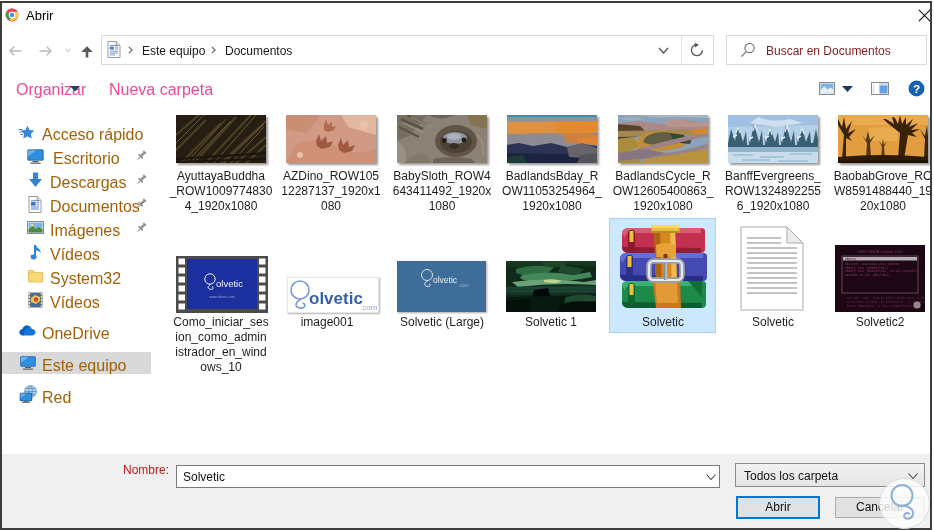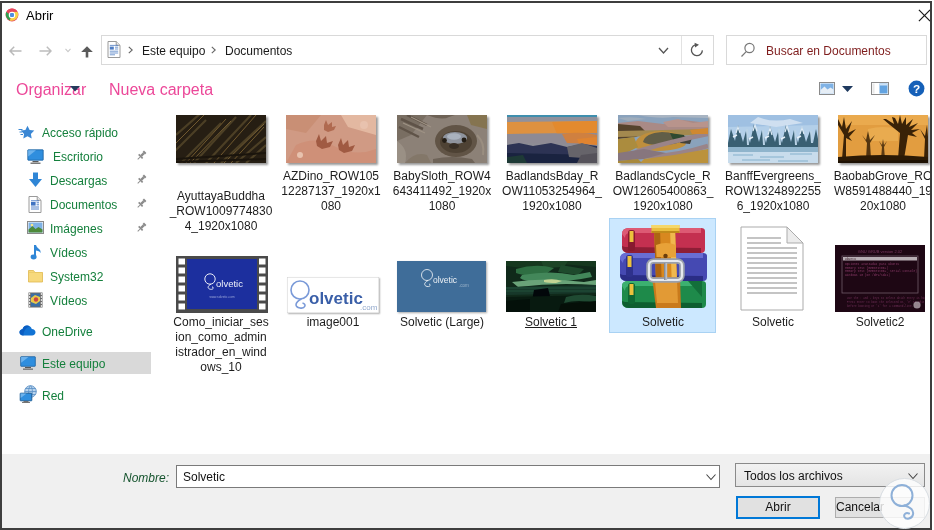--- a/index.html
+++ b/index.html
@@ -4,21 +4,21 @@
 <style>
 * { margin:0; padding:0; box-sizing:border-box; }
 html,body { width:934px; height:530px; background:#ffffff; font-family:"Liberation Sans", sans-serif; overflow:hidden; position:relative; }
 .abs { position:absolute; }
 
 #frame { position:absolute; left:0px; top:1px; width:932px; height:529px; border:2px solid #3e3e3e; background:transparent; pointer-events:none; z-index:50; }
 #foot { position:absolute; left:2px; top:454px; width:930px; height:74px; background:#f0f0f0; }
 .crumbtxt { position:absolute; font-size:12px; color:#1a1a1a; white-space:nowrap; }
 .gray { color:#7f1d1d; }
 .tbtxt { font-size:16px; color:#ec4899; position:absolute; white-space:nowrap; }
-.srow { position:absolute; font-size:12px; color:#15803d; white-space:nowrap; }
+.srow { position:absolute; font-size:16px; color:#a16207; white-space:nowrap; }
 .lbl { position:absolute; font-size:12px; line-height:15px; color:#1d1d1d; text-align:center; white-space:nowrap; }
 .thumb { position:absolute; box-shadow:1.5px 1.5px 2px rgba(0,0,0,0.4); }
 </style>
 </head>
 <body>
 
 <svg class="abs" style="left:5px;top:8px" width="14" height="14" viewBox="0 0 24 24">
   <circle cx="12" cy="12" r="11" fill="#e8475c"></circle>
   <path d="M12 12 L2.47 6.5 A11 11 0 0 0 8 21.3 Z" fill="#2f9e4f"></path>
   <path d="M12 12 L8 21.3 A11 11 0 0 0 21.53 6.5 L12 6 Z" fill="#f7d046"></path>
@@ -309,21 +309,21 @@
     <path d="M60 44 L62 18 L52 10 L45 4 L48 4 L56 9 L54 2 L57 3 L60 9 L62 0 L64 9 L68 2 L68 10 L75 4 L71 12 L80 8 L73 15 L82 14 L74 18 L79 22 L70 20 L66 44 Z"></path>
     <path d="M4 44 L6 20 L0 10 L0 4 L4 12 L6 2 L8 14 L14 6 L10 18 L18 14 L11 22 L14 26 L8 23 L8 44 Z"></path>
     <path d="M28 44 L29 28 L24 20 L28 25 L30 16 L32 25 L37 20 L32 28 L33 44 Z" opacity="0.85"></path>
     <path d="M43 44 L44 32 L41 26 L44 30 L45 24 L46 30 L49 26 L46 32 L47 44 Z" opacity="0.8"></path>
     <path d="M86 44 L87 24 L82 14 L87 21 L89 10 L90 22 L90 44 Z"></path>
   </g>
   <path d="M0 42 Q45 38 90 42 L90 48 L0 48 Z" fill="#2c1a05"></path>
   <path d="M0 46 L90 45 L90 48 L0 48 Z" fill="#1d1103"></path>
 </svg>
 
-<div class="lbl" style="left:166px;top:169px;width:110px;margin-top:20px;">AyuttayaBuddha<br>_ROW1009774830<br>4_1920x1080</div>
+<div class="lbl" style="left:166px;top:169px;width:110px;">AyuttayaBuddha<br>_ROW1009774830<br>4_1920x1080</div>
 <div class="lbl" style="left:276px;top:169px;width:110px;">AZDino_ROW105<br>12287137_1920x1<br>080</div>
 <div class="lbl" style="left:387px;top:169px;width:110px;">BabySloth_ROW4<br>643411492_1920x<br>1080</div>
 <div class="lbl" style="left:497px;top:169px;width:110px;">BadlandsBday_R<br>OW11053254964_<br>1920x1080</div>
 <div class="lbl" style="left:608px;top:169px;width:110px;">BadlandsCycle_R<br>OW12605400863_<br>1920x1080</div>
 <div class="lbl" style="left:718px;top:169px;width:110px;">BanffEvergreens_<br>ROW1324892255<br>6_1920x1080</div>
 <div class="lbl" style="left:828px;top:169px;width:110px;">BaobabGrove_RO<br>W8591488440_19<br>20x1080</div>
 
 <svg class="abs" style="left:176px;top:256px" width="92" height="57" viewBox="0 0 92 57">
   <rect width="92" height="57" fill="#4a4a4a"></rect>
   <rect x="2.5" y="2.5" width="6.5" height="6" fill="#fff"></rect>
@@ -351,21 +351,21 @@
 <svg class="abs" style="left:287px;top:277px;box-shadow:1px 1px 1.5px rgba(0,0,0,0.3)" width="92" height="36" viewBox="0 0 92 36">
   <rect width="92" height="36" fill="#fff"></rect>
   <rect x="0.25" y="0.25" width="91.5" height="35.5" fill="none" stroke="#cfcfcf" stroke-width="0.5"></rect>
   <g stroke="#7a9ad8" fill="none" stroke-width="1.6">
     <circle cx="13" cy="13" r="9"></circle>
     <path d="M14.5 22 C8 25 7 30 13 31 C18 32 20 27 15.5 26"></path>
   </g>
   <text x="22" y="27" font-family="Liberation Sans" font-size="17" font-weight="bold" fill="#3a5fa8">olvetic</text>
   <text x="73" y="33" font-family="Liberation Sans" font-size="8" fill="#93a9cc">.com</text>
 </svg>
-<div class="lbl" style="left:278px;top:315px;width:110px;">image001</div>
+<div class="lbl" style="left:272px;top:315px;width:110px;">image001</div>
 
 <svg class="abs" style="left:397px;top:261px;box-shadow:1px 1px 2px rgba(0,0,0,0.35)" width="89" height="51" viewBox="0 0 89 51">
   <rect width="89" height="51" fill="#3f6d99"></rect>
   <g stroke="rgba(255,255,255,0.85)" fill="none" stroke-width="0.9">
     <circle cx="30" cy="14" r="5.5"></circle>
     <path d="M31 19.5 C27 21.5 26.5 24.5 30 25.5 C33 26.2 34.5 23.5 32 23"></path>
   </g>
   <text x="36" y="22" font-family="Liberation Sans" font-size="8.5" fill="rgba(255,255,255,0.9)">olvetic</text>
   <text x="62" y="26" font-family="Liberation Sans" font-size="4.5" fill="rgba(255,255,255,0.45)">.com</text>
 </svg>
@@ -381,21 +381,21 @@
   <path d="M6 21 Q40 16 78 21 L90 19 L90 24 Q50 21 12 26 Z" fill="#6aa379"></path>
   <path d="M38 19 Q48 17 56 20 L50 22 Q42 22 38 21 Z" fill="#c3d393"></path>
   <path d="M0 26 L90 24 L90 32 L0 34 Z" fill="#17382a"></path>
   <path d="M0 30 h90 M0 27 h90" stroke="#23503a" stroke-width="1"></path>
   <path d="M28 29 L42 27 L48 51 L24 51 Z" fill="#02070a"></path>
   <path d="M0 36 L90 34 L90 51 L0 51 Z" fill="#081a10"></path>
   <path d="M0 40 L24 38 L24 51 L0 51 Z" fill="#04100a"></path>
   <path d="M60 36 Q74 32 90 35 L90 42 Q72 38 58 42 Z" fill="#1f4a32"></path>
   <path d="M55 43 L90 40 L90 51 L52 51 Z" fill="#050f08"></path>
 </svg>
-<div class="lbl" style="left:496px;top:315px;width:110px;text-decoration:underline;">Solvetic 1</div>
+<div class="lbl" style="left:496px;top:315px;width:110px;">Solvetic 1</div>
 
 <div class="abs" style="left:609px;top:218px;width:107px;height:115px;background:#cce8ff;border:1px solid #a9d2f3;"></div>
 <svg class="abs" style="left:615px;top:225px" width="95" height="85" viewBox="0 0 95 85">
 
   <path d="M7 9 Q7 3 14 3 L86 3 Q90 3 90 6 L90 24 Q90 28 86 28 L14 28 Q7 28 7 22 Z" fill="#c43050"></path>
   <path d="M7 9 Q7 3 14 3 L86 3 L86 8 L15 8 Q10 8 10 13 Z" fill="#dd5a74"></path>
   <path d="M7 21 Q7 28 14 28 L86 28 L86 23 L10 22 Z" fill="#8e1e36"></path>
   <rect x="13" y="5" width="7" height="21" rx="2.5" fill="#88192f"></rect>
   <rect x="14.5" y="6" width="4" height="11" fill="#ecc23c"></rect>
 
@@ -467,35 +467,35 @@
     <text x="12" y="58">Press enter to boot the selected OS, 'e' to edit the commands</text>
     <text x="12" y="62">before booting or 'c' for a command-line.</text>
   </g>
   <circle cx="82" cy="60" r="3.6" fill="#b5aab1" opacity="0.8"></circle>
   <circle cx="82" cy="60" r="2.2" fill="#94858e"></circle>
 </svg>
 <div class="lbl" style="left:825px;top:315px;width:110px;">Solvetic2</div>
 </div>
 
 <div id="foot">
-  <div class="abs" style="left:121px;top:17px;font-size:12px;color:#14532d;font-style:italic;">Nombre:</div>
+  <div class="abs" style="left:121px;top:9px;font-size:12px;color:#b91c1c;">Nombre:</div>
   <div class="abs" style="left:174px;top:11px;width:544px;height:23px;background:#fff;border:1px solid #7a7a7a;">
     <div class="abs" style="left:6px;top:4px;font-size:12px;color:#111;">Solvetic</div>
     <svg class="abs" style="left:529px;top:8px" width="10" height="7" viewBox="0 0 10 7">
       <path d="M0.5 0.5 L5 5.5 L9.5 0.5" stroke="#444" stroke-width="1.1" fill="none"></path>
     </svg>
   </div>
   <div class="abs" style="left:733px;top:9px;width:190px;height:24px;background:linear-gradient(#f2f2f2,#e4e4e4);border:1px solid #8a8a8a;">
-    <div class="abs" style="left:8px;top:5px;font-size:12px;color:#111;">Todos los archivos</div>
+    <div class="abs" style="left:8px;top:5px;font-size:12px;color:#111;">Todos los carpeta</div>
     <svg class="abs" style="left:172px;top:9px" width="10" height="7" viewBox="0 0 10 7">
       <path d="M0.5 0.5 L5 5.5 L9.5 0.5" stroke="#444" stroke-width="1.1" fill="none"></path>
     </svg>
   </div>
   <div class="abs" style="left:734px;top:42px;width:84px;height:23px;background:#e1e1e1;border:2px solid #0078d7;text-align:center;font-size:12px;color:#111;line-height:19px;">Abrir</div>
-  <div class="abs" style="left:833px;top:43px;width:90px;height:21px;background:#e1e1e1;border:1px solid #adadad;text-align:left;font-size:12px;color:#111;line-height:19px;">Cancelar</div>
+  <div class="abs" style="left:833px;top:43px;width:90px;height:21px;background:#e1e1e1;border:1px solid #adadad;text-align:center;font-size:12px;color:#111;line-height:19px;">Cancelar</div>
 </div>
 
 <svg class="abs" style="left:878px;top:478px;z-index:60" width="53" height="51" viewBox="0 0 53 51">
   <circle cx="26.5" cy="25.5" r="25" fill="rgba(255,255,255,0.8)" stroke="#d8dde2" stroke-width="1"></circle>
   <circle cx="24" cy="17.5" r="10.5" stroke="#8eb0d8" stroke-width="2" fill="none"></circle>
   <path d="M26.5 27.5 C 33 29.5 36 32 35 36.5 C 34 41 28 42 26.5 39 C 25.3 36.3 28 34 31 35.5" stroke="#8eb0d8" stroke-width="2" fill="none" stroke-linecap="round"></path>
 </svg>
 <div id="frame"></div>
 
 </body></html>

